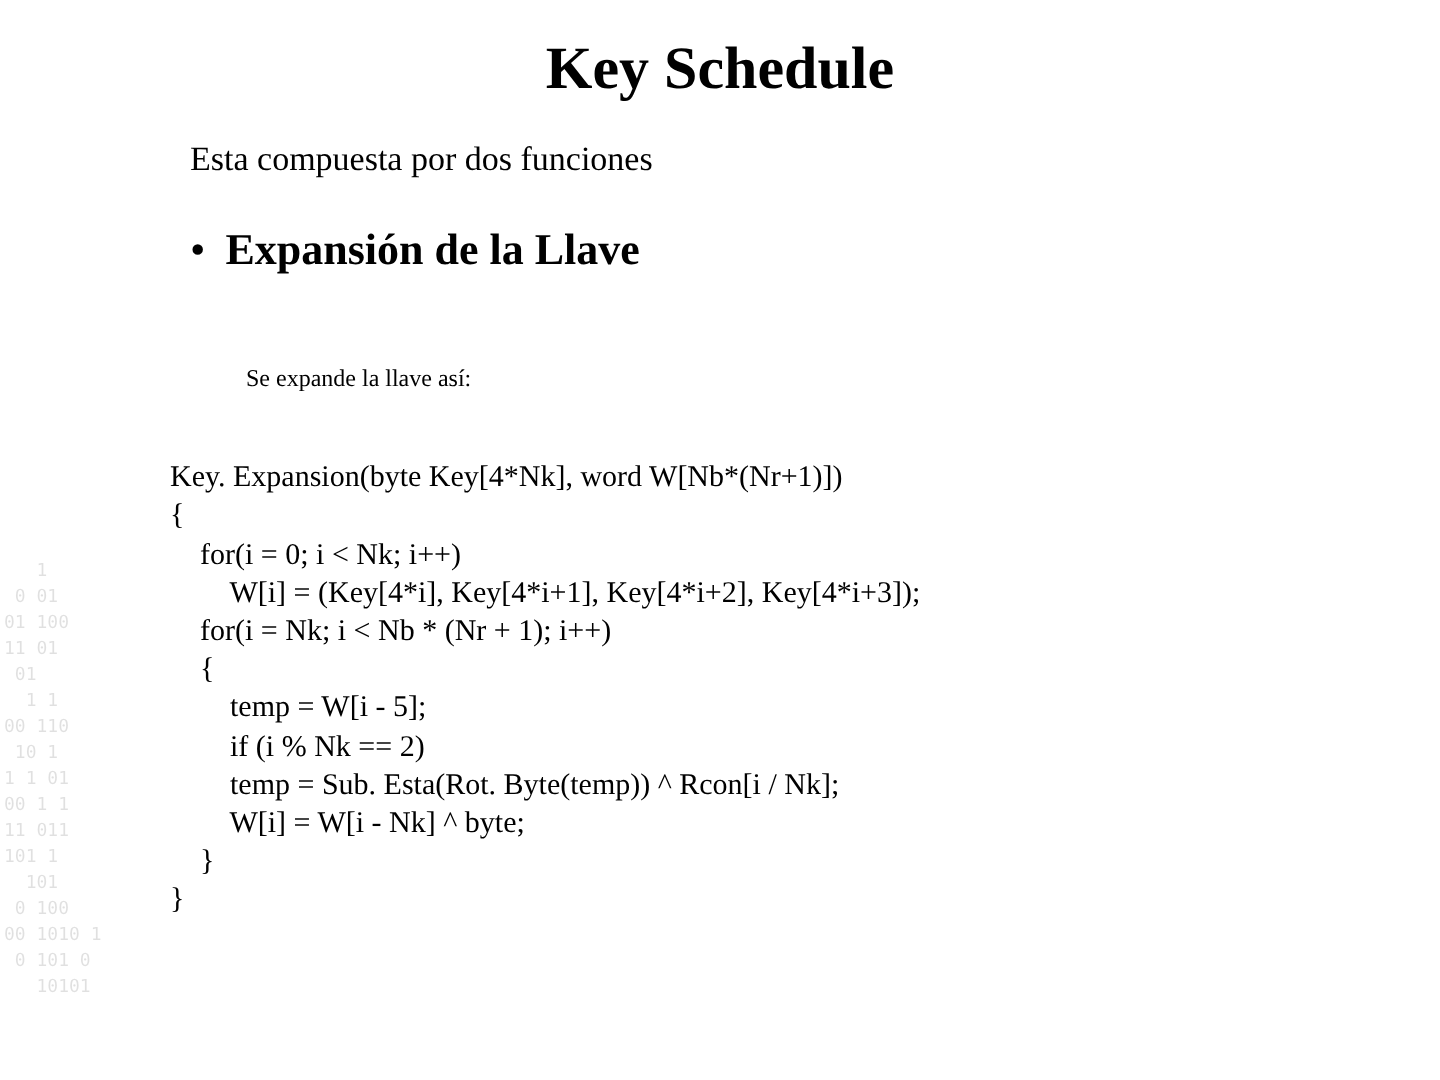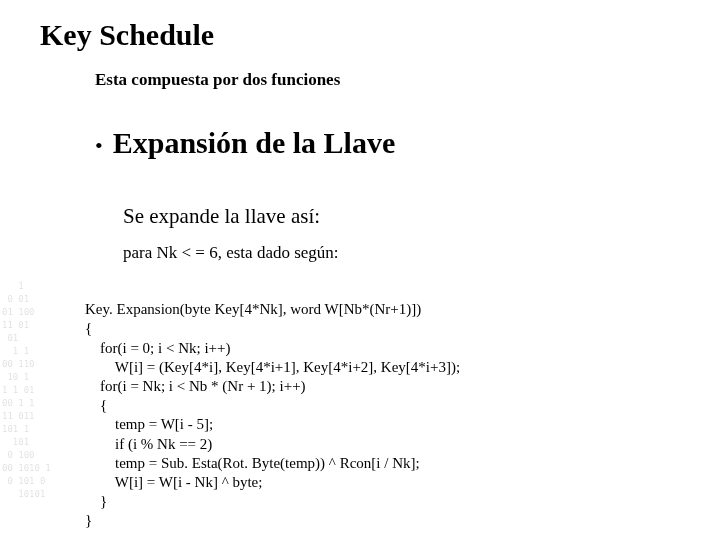--- a/index.html
+++ b/index.html
@@ -25,46 +25,46 @@
     white-space: pre;
     overflow: hidden;
     pointer-events: none;
     padding-left: 2px;
   }
   .slide {
     position: relative;
     padding: 18px 40px 20px 95px;
   }
   .title {
+    text-align: center;
     font-size: 30px;
     font-weight: bold;
     margin-bottom: 18px;
     margin-left: -55px;
   }
   .intro {
     font-size: 17px;
-    margin-bottom: 36px;
-    font-weight: bold;
+    margin-bottom: 22px;
   }
   .bullet-row {
     display: flex;
     align-items: baseline;
     margin-bottom: 12px;
   }
   .bullet-dot {
     font-size: 22px;
     margin-right: 10px;
     line-height: 1;
   }
   .bullet-text {
-    font-size: 30px;
+    font-size: 22px;
     font-weight: bold;
   }
   .sub1 {
-    font-size: 21px;
+    font-size: 12px;
     margin-left: 28px;
     margin-bottom: 14px;
     margin-top: 44px;
   }
   .sub2 {
     font-size: 17px;
     margin-left: 28px;
     margin-bottom: 18px;
   }
   .code {
@@ -101,21 +101,20 @@
   <h1 class="title">Key Schedule</h1>
 
   <p class="intro">Esta compuesta por dos funciones</p>
 
   <div class="bullet-row">
     <span class="bullet-dot">•</span>
     <span class="bullet-text">Expansión de la Llave</span>
   </div>
 
   <p class="sub1">Se expande la llave así:</p>
-  <p class="sub2">para Nk &lt; = 6, esta dado según:</p>
 
   <div class="code">
 <span class="bold">Key. Expansion(byte Key[4*Nk], word W[Nb*(Nr+1)])</span>
 <span class="bold">{</span>
 <span class="bold">    for(i = 0; i &lt; Nk; i++)</span>
 <span class="bold">        W[i] = (Key[4*i], Key[4*i+1], Key[4*i+2], Key[4*i+3]);</span>
 <span class="bold">    for(i = Nk; i &lt; Nb * (Nr + 1); i++)</span>
 <span class="bold">    {</span>
 <span class="bold">        temp = W[i - 5];</span>
 <span class="bold">        if (i % Nk == 2)</span>

